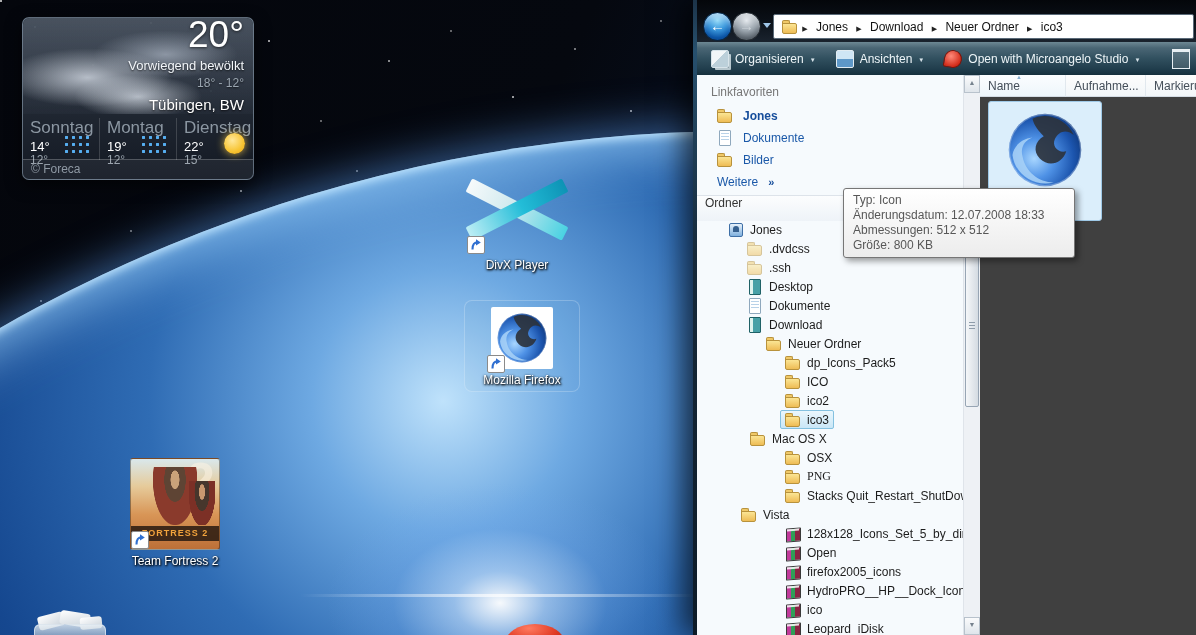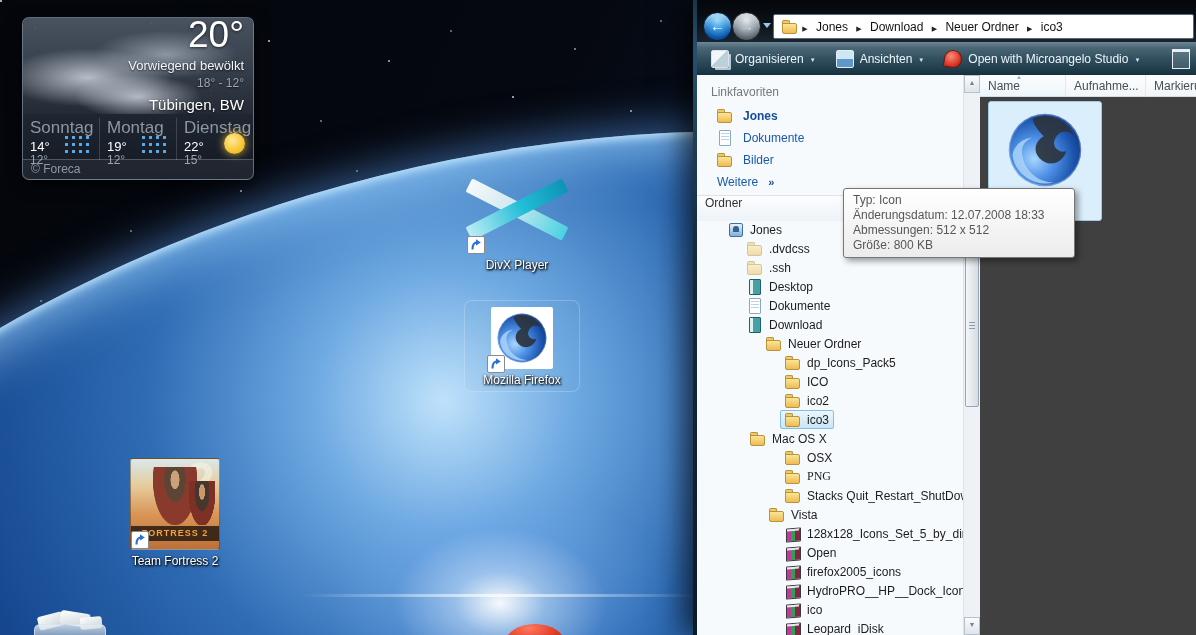--- a/index.html
+++ b/index.html
@@ -470,21 +470,21 @@
       <span class="mi mi-folder"></span>
       <span class="tlabel">PNG</span>
     </span>
   </div>
           <div class="tree-row" style="padding-left: 83px;">
     <span class="tinner">
       <span class="mi mi-folder"></span>
       <span class="tlabel">Stacks Quit_Restart_ShutDown</span>
     </span>
   </div>
-          <div class="tree-row" style="padding-left: 67px;">
+          <div class="tree-row" style="padding-left: 39px;">
     <span class="tinner">
       <span class="mi mi-folder"></span>
       <span class="tlabel">Vista</span>
     </span>
   </div>
           <div class="tree-row" style="padding-left: 83px;">
     <span class="tinner">
       <span class="mi mi-rar"></span>
       <span class="tlabel">128x128_Icons_Set_5_by_dimpoart</span>
     </span>

